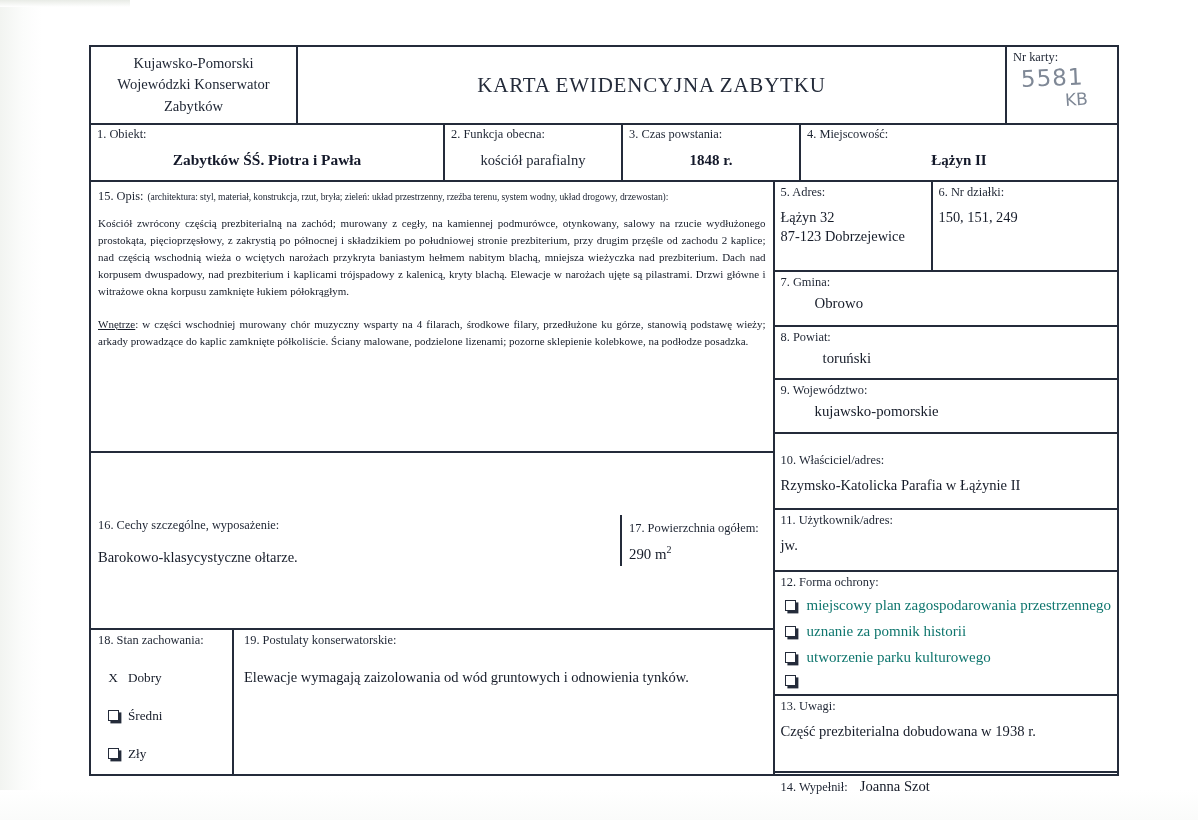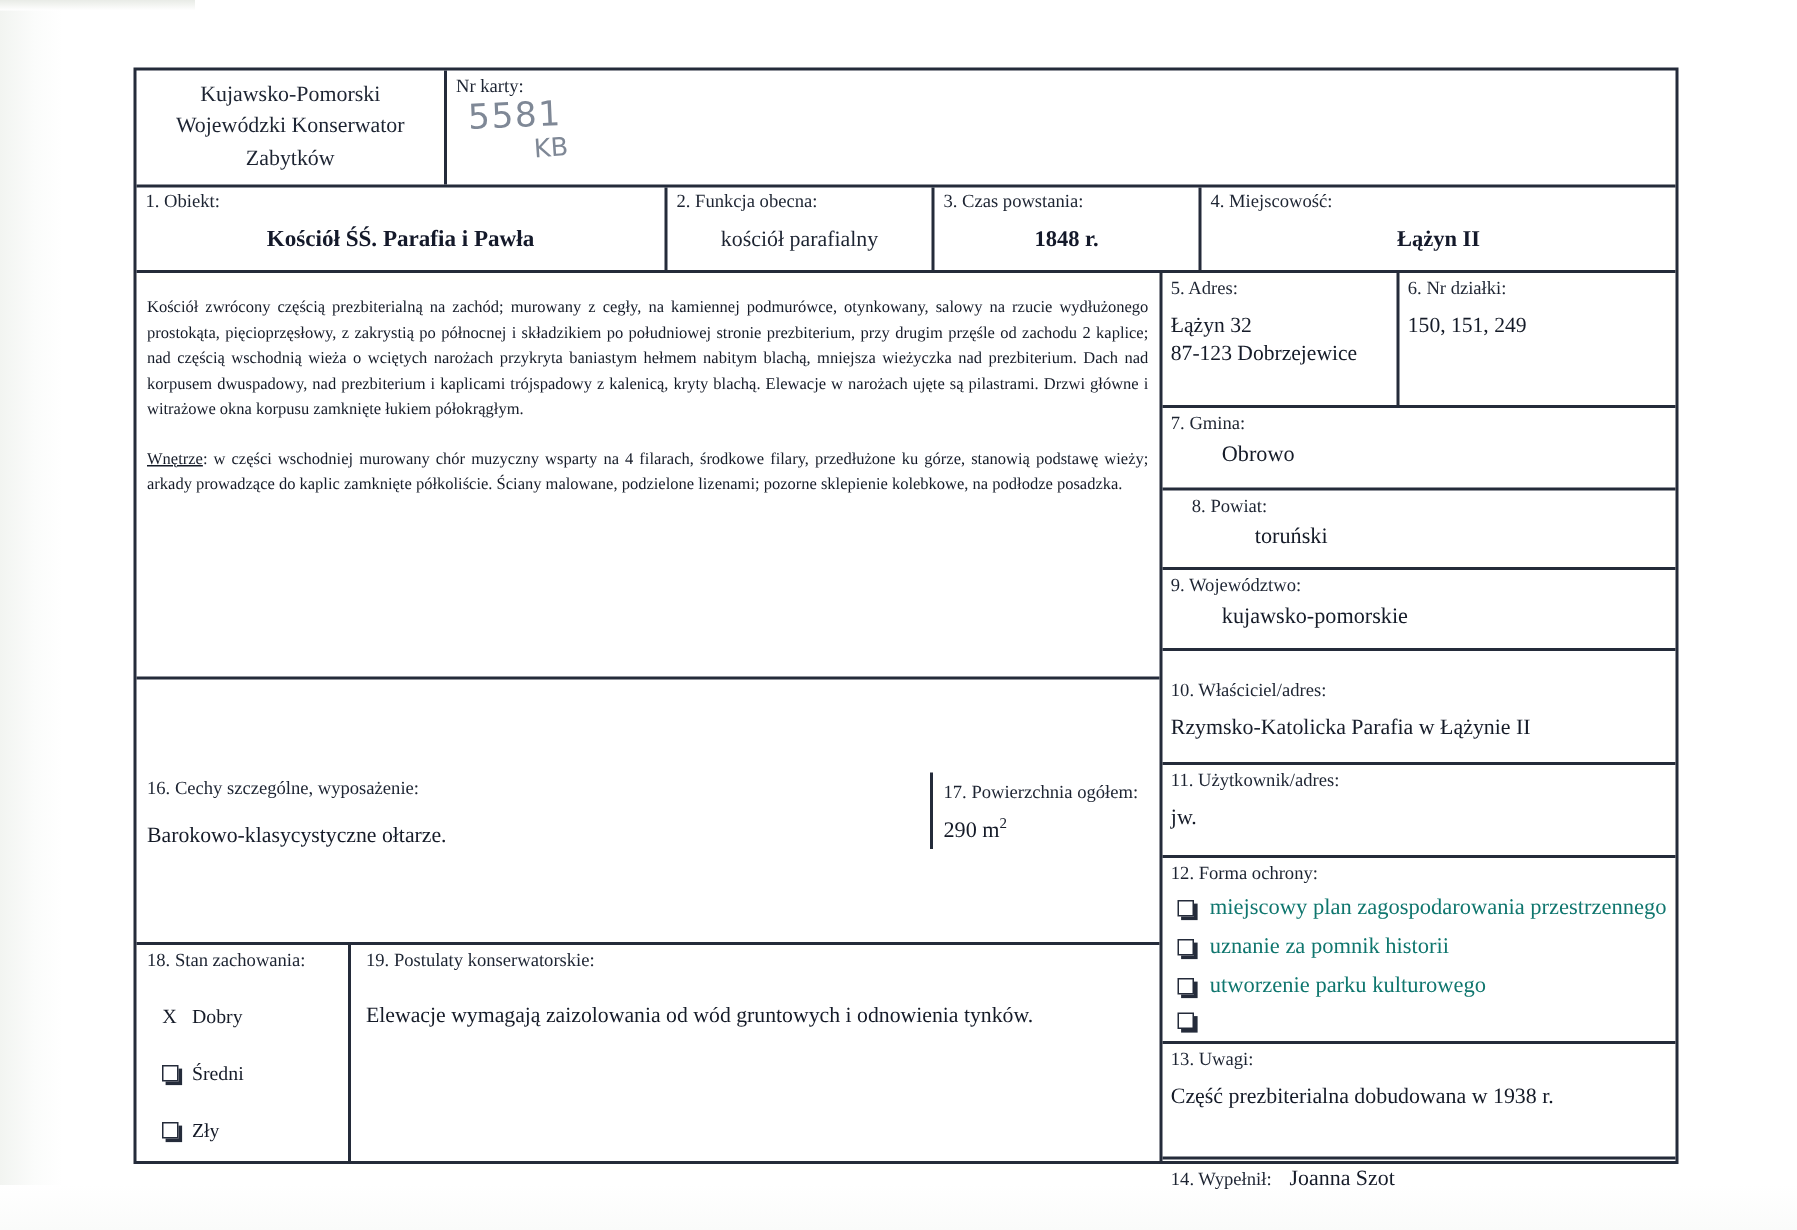--- a/index.html
+++ b/index.html
@@ -202,21 +202,21 @@
     justify-content: center;
     flex: none;
   }
   .xmark { font-size: 13.4px; color: #151b28; }
 
   
   .rc-row { display: flex; }
   .f5  { width: 158px; height: 88px; padding: 4px 6px 0 6px; }
   .f6  { flex: 1;      height: 88px; padding: 4px 6px 0 6px; }
   .f7  { height: 55px;  padding: 4px 6px 0 6px; }
-  .f8  { height: 53px;  padding: 4px 6px 0 20px; }
+  .f8  { height: 53px;  padding: 4px 6px 0 6px; }
   .f9  { height: 54px;  padding: 4px 6px 0 6px; }
   .f10 { height: 76px;  padding: 20px 6px 0 6px; }
   .f11 { height: 62px;  padding: 4px 6px 0 6px; }
   .f12 { height: 124px; padding: 4px 6px 0 6px; }
   .f13 { height: 77px;  padding: 4px 6px 0 6px; }
   .f14 { height: 71px;  padding: 4px 6px 0 6px; }
 
   .val-left {
     font-size: 14.4px;
     line-height: 1.34;
@@ -291,51 +291,58 @@
 
 <div class="sheet">
 
   <div class="row hdr bb">
     <div class="cell hdr-org br">
       <div class="org-text">
         <span>Kujawsko-Pomorski</span><br>
         <span>Wojewódzki Konserwator Zabytków</span>
       </div>
     </div>
+    <div class="cell hdr-title br">
+      <div class="title-text">KARTA EWIDENCYJNA ZABYTKU</div>
+    </div>
     <div class="cell hdr-nr">
       <div class="lbl">Nr karty:</div>
       <span class="nr-hand">5581</span>
       <span class="nr-hand2">KB</span>
     </div>
   </div>
 
   <div class="row r2 bb">
     <div class="cell c-obiekt br">
       <div class="lbl">1. Obiekt:</div>
-      <div class="big-val">Kościół ŚŚ. Parafia i Pawła</div>
+      <div class="big-val">Zabytków ŚŚ. Piotra i Pawła</div>
     </div>
     <div class="cell c-funkcja br">
       <div class="lbl">2. Funkcja obecna:</div>
       <div class="mid-val">kościół parafialny</div>
     </div>
     <div class="cell c-czas br">
       <div class="lbl">3. Czas powstania:</div>
       <div class="mid-val-b">1848 r.</div>
     </div>
     <div class="cell c-miejsc">
       <div class="lbl">4. Miejscowość:</div>
       <div class="mid-val-b">Łążyn II</div>
     </div>
   </div>
 
   <div class="row body-row">
 
     <div class="cell col-left br">
 
       <div class="cell f15 bb">
+        <div>
+          <span class="lbl">15. Opis:</span>
+          <span class="lbl lbl-sm">(architektura: styl, materiał, konstrukcja, rzut, bryła; zieleń: układ przestrzenny, rzeźba terenu, system wodny, układ drogowy, drzewostan):</span>
+        </div>
         <div class="f15-body">
           <p>Kościół zwrócony częścią prezbiterialną na zachód; murowany z cegły, na kamiennej podmurówce, otynkowany, salowy na rzucie wydłużonego prostokąta, pięcioprzęsłowy, z zakrystią po północnej i składzikiem po południowej stronie prezbiterium, przy drugim przęśle od zachodu 2 kaplice; nad częścią wschodnią wieża o wciętych narożach przykryta baniastym hełmem nabitym blachą, mniejsza wieżyczka nad prezbiterium. Dach nad korpusem dwuspadowy, nad prezbiterium i kaplicami trójspadowy z kalenicą, kryty blachą. Elewacje w narożach ujęte są pilastrami. Drzwi główne i witrażowe okna korpusu zamknięte łukiem półokrągłym.</p>
           <p><span class="u">Wnętrze</span><span>: w części wschodniej murowany chór muzyczny wsparty na 4 filarach, środkowe filary, przedłużone ku górze, stanowią podstawę wieży; arkady prowadzące do kaplic zamknięte półkoliście. Ściany malowane, podzielone lizenami; pozorne sklepienie kolebkowe, na podłodze posadzka.</span></p>
         </div>
       </div>
 
       <div class="row f1617 bb">
         <div class="cell f16 br">
           <div class="lbl">16. Cechy szczególne, wyposażenie:</div>
           <div class="f16-body">Barokowo-klasycystyczne ołtarze.</div>

